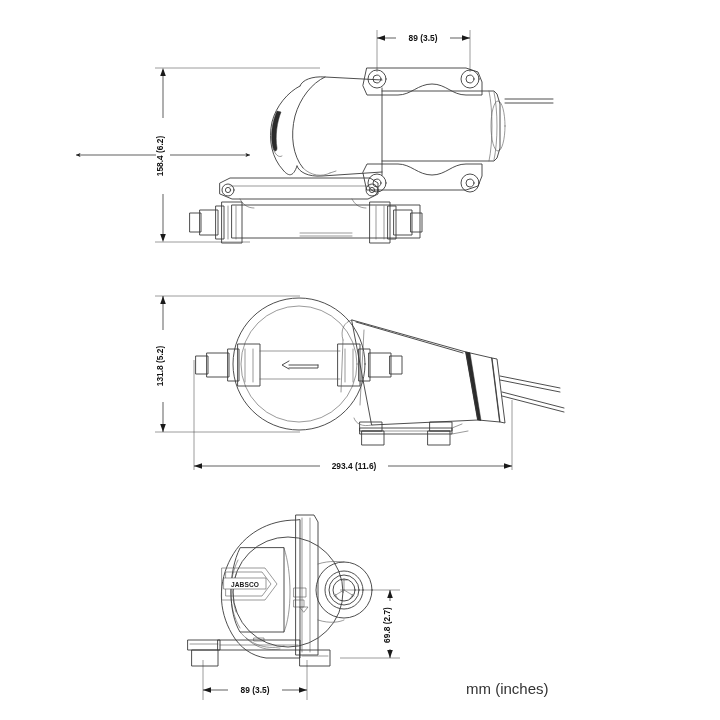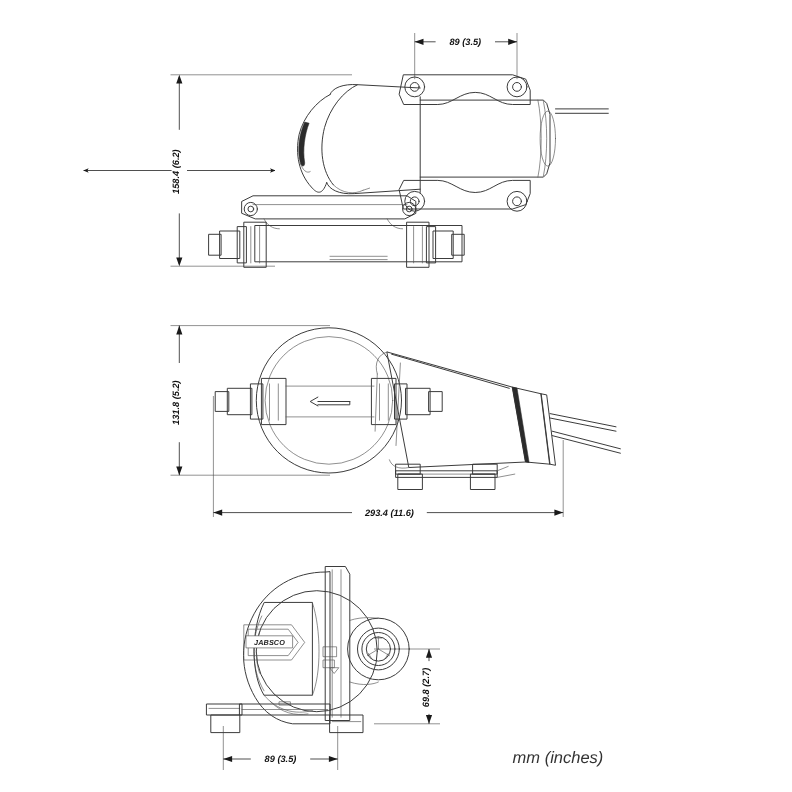--- a/index.html
+++ b/index.html
@@ -12,21 +12,20 @@
     height: 720px;
     font-family: "Liberation Sans", sans-serif;
     position: relative;
     overflow: hidden;
   }
   #drawing-root {
     position: absolute;
     left: 0; top: 0;
     width: 720px;
     height: 720px;
-    font-style: italic;
   }
   svg.drawing {
     display: block;
     width: 720px;
     height: 720px;
     background: #ffffff;
   }
   .ln {
     fill: none;
     stroke: #3a3a3a;

